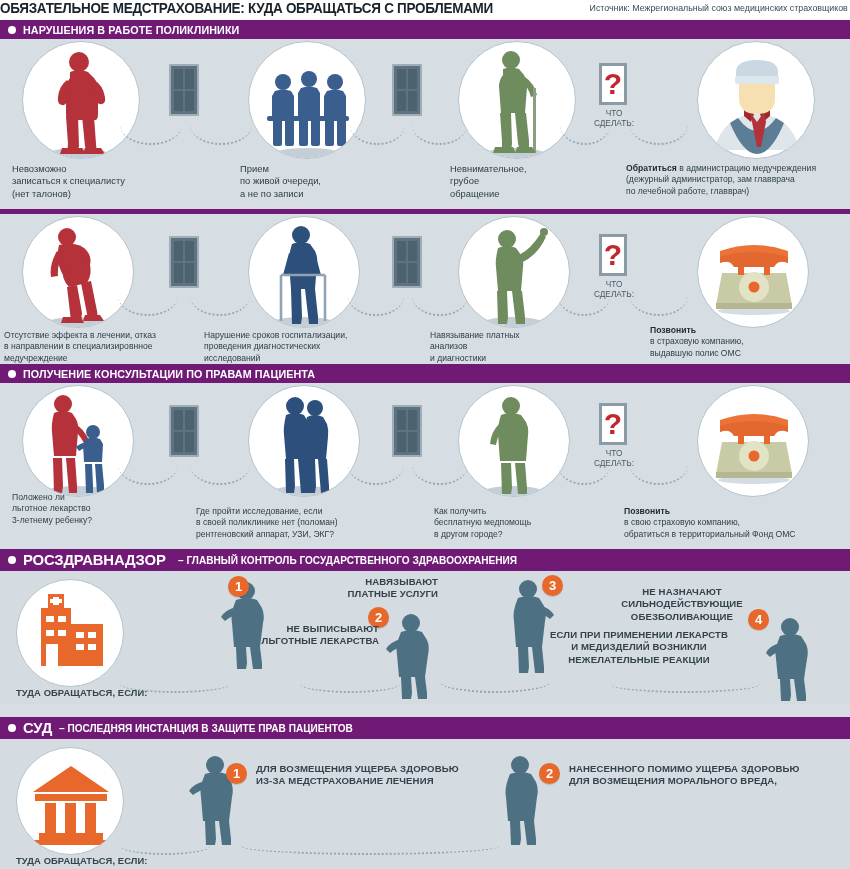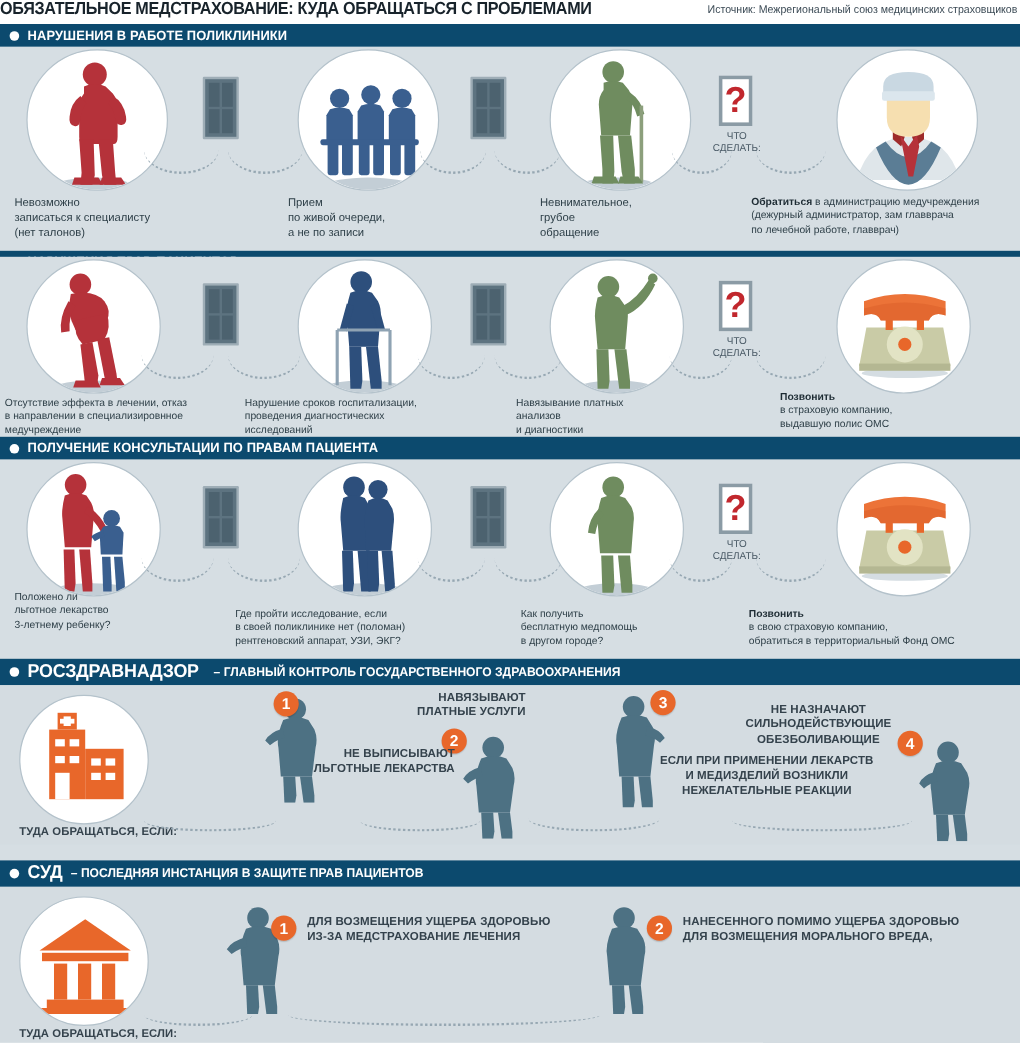--- a/index.html
+++ b/index.html
@@ -25,21 +25,21 @@
   }
   .title-source {
     position: absolute; right: 2px; top: 3px;
     font-size: 9.3px; color: #3b4a55; white-space: nowrap;
     transform: scaleX(0.95); transform-origin: right top;
   }
 
   
   .band {
     position: absolute; left: 0; width: 850px; height: 19px;
-    background: #0c4a6e;
+    background: #701a75;
     display: flex; align-items: center;
     color: #ffffff;
   }
   .band.tall { height: 22px; }
   .band .dot {
     width: 8px; height: 8px; border-radius: 50%;
     background: #ffffff; margin-left: 8px; margin-right: 7px;
     flex: 0 0 auto;
   }
   .band .band-title {

